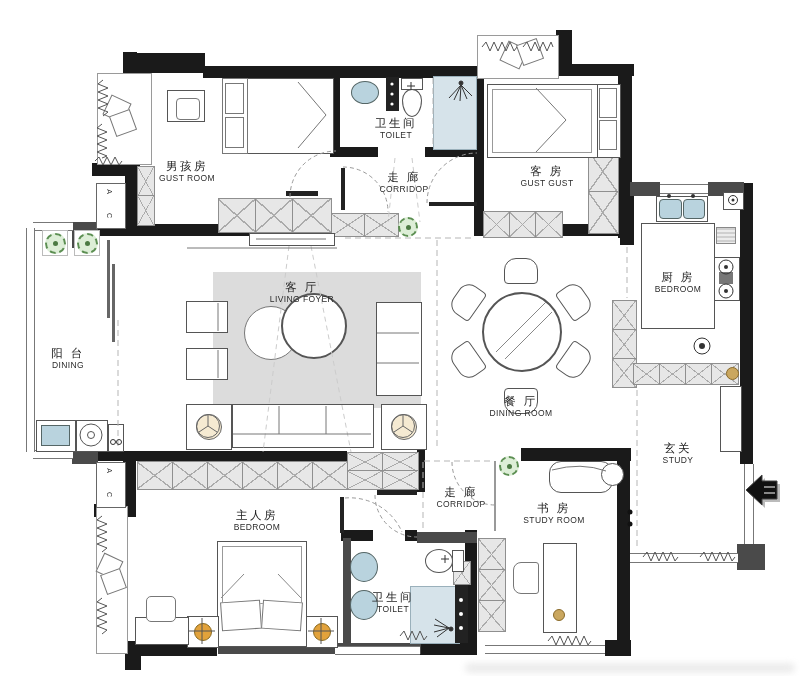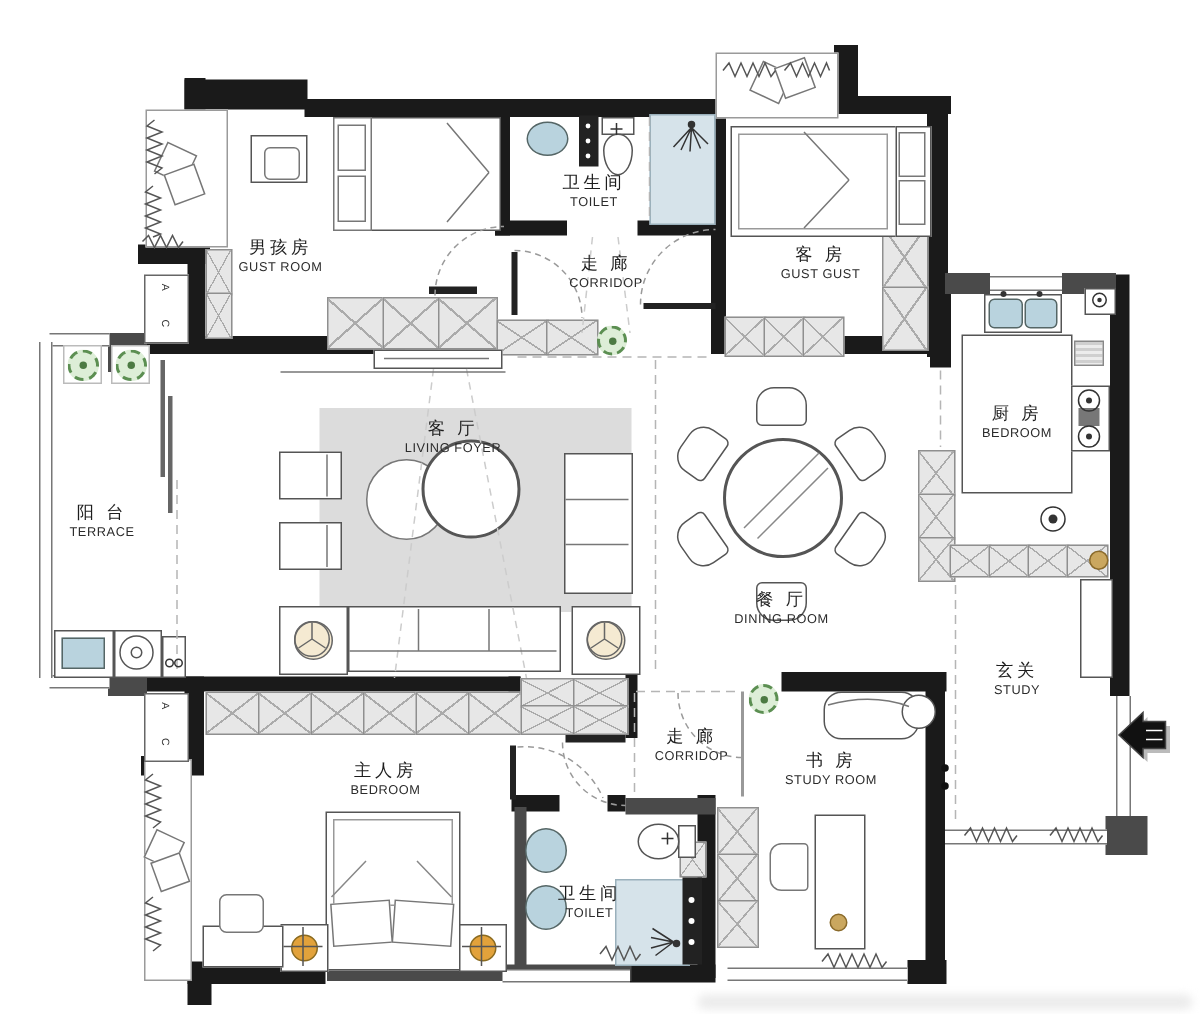--- a/index.html
+++ b/index.html
@@ -259,23 +259,23 @@
     <span class="en">CORRIDOP</span>
   </div>
   <div class="rlabel" style="left:547px;top:176px">
     <span class="zh">客 房</span>
     <span class="en">GUST GUST</span>
   </div>
   <div class="rlabel" style="left:678px;top:282px">
     <span class="zh">厨 房</span>
     <span class="en">BEDROOM</span>
   </div>
-  <div class="rlabel" style="left:68px;top:348px">
+  <div class="rlabel" style="left:68px;top:358px">
     <span class="zh">阳 台</span>
-    <span class="en">TERRACE</span>
+    <span class="en">DINING</span>
   </div>
   <div class="rlabel" style="left:302px;top:292px">
     <span class="zh">客 厅</span>
     <span class="en">LIVING FOYER</span>
   </div>
   <div class="rlabel" style="left:521px;top:406px">
     <span class="zh">餐 厅</span>
     <span class="en">DINING ROOM</span>
   </div>
   <div class="rlabel" style="left:678px;top:453px">

